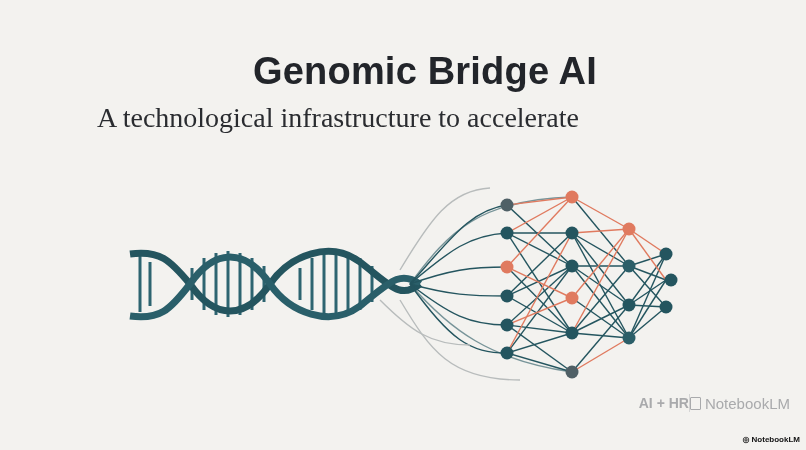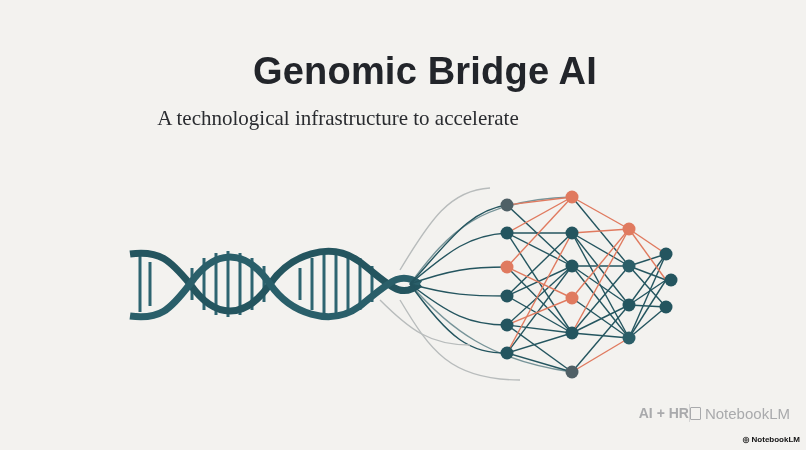--- a/index.html
+++ b/index.html
@@ -1,20 +1,20 @@
 <!DOCTYPE html>
 <html><head>
 <meta charset="utf-8">
 <style>
   html,body{margin:0;padding:0;}
   body{width:806px;height:450px;background:#f3f2ef;position:relative;overflow:hidden;font-family:"Liberation Sans",sans-serif;}
   .title{position:absolute;top:50px;left:0;width:806px;text-align:center;font-family:"Liberation Sans",sans-serif;font-weight:bold;font-size:38px;color:#22252a;letter-spacing:0.2px;padding-left:22px;}
-  .subtitle{position:absolute;top:106px;left:0;width:676px;text-align:center;font-family:"Liberation Serif",serif;font-size:21px;line-height:24px;color:#2a2c30;}
+  .subtitle{position:absolute;top:106px;left:0;width:676px;text-align:center;font-family:"Liberation Serif",serif;font-size:28px;line-height:24px;color:#2a2c30;}
   svg.art{position:absolute;left:0;top:0;}
-  .footer{position:absolute;right:16px;top:404px;display:flex;align-items:center;color:#a9aaac;font-size:14px;}
+  .footer{position:absolute;right:16px;top:394px;display:flex;align-items:center;color:#a9aaac;font-size:14px;}
   .footer .aihr{font-weight:bold;}
   .footer .sep{width:1px;height:18px;background:#d5d5d5;}
   .footer .nlm{display:flex;align-items:center;gap:4px;font-size:15px;}
   .book{width:9px;height:11px;border:1.5px solid #a9aaac;border-radius:1px;}
   .wm{position:absolute;right:6px;top:435px;font-size:8px;font-weight:bold;color:#111;display:flex;align-items:center;gap:2px;}
 </style>
 </head>
 <body>
 
 <div class="title">Genomic Bridge AI</div>

